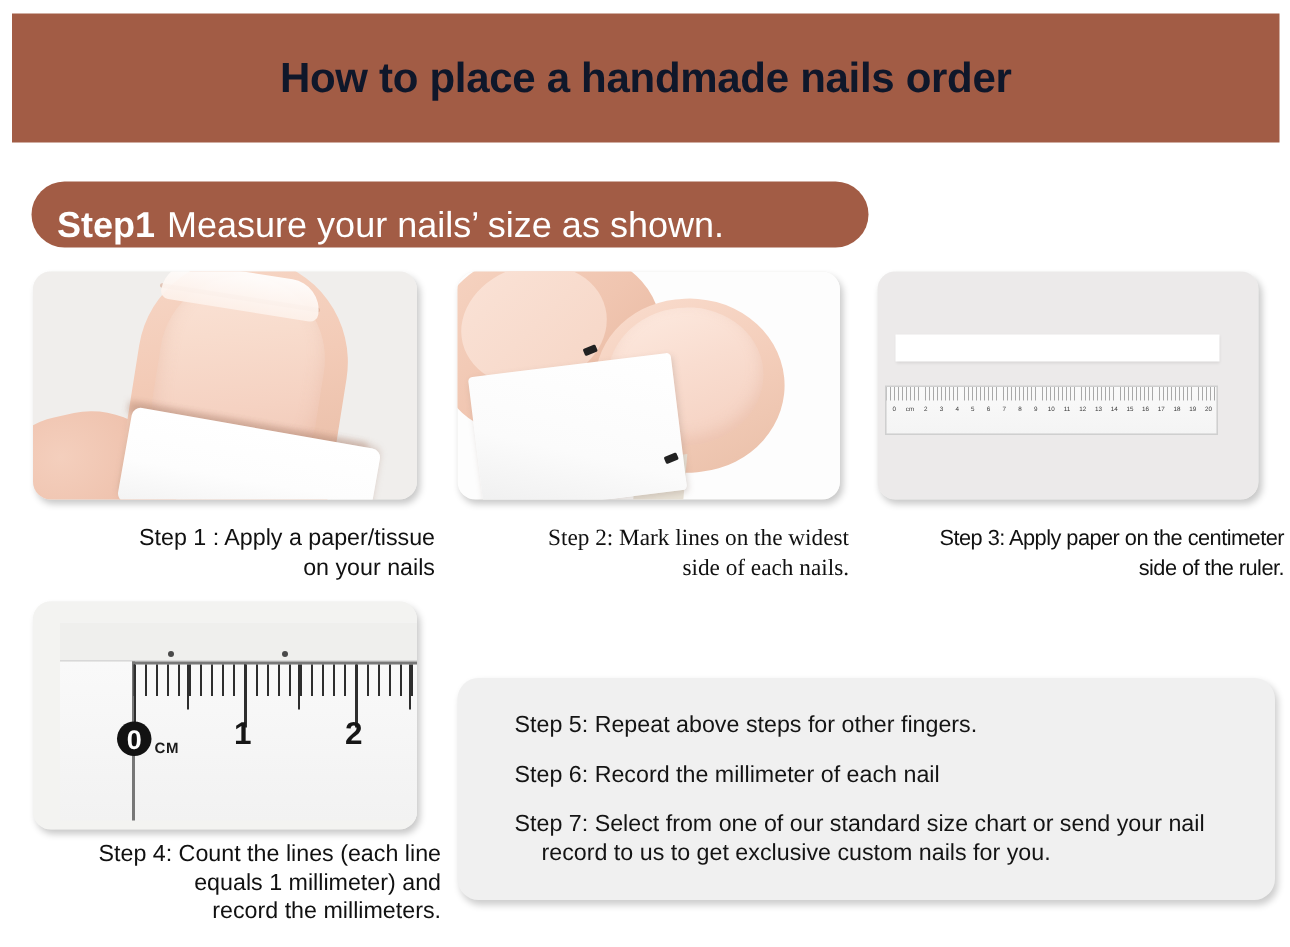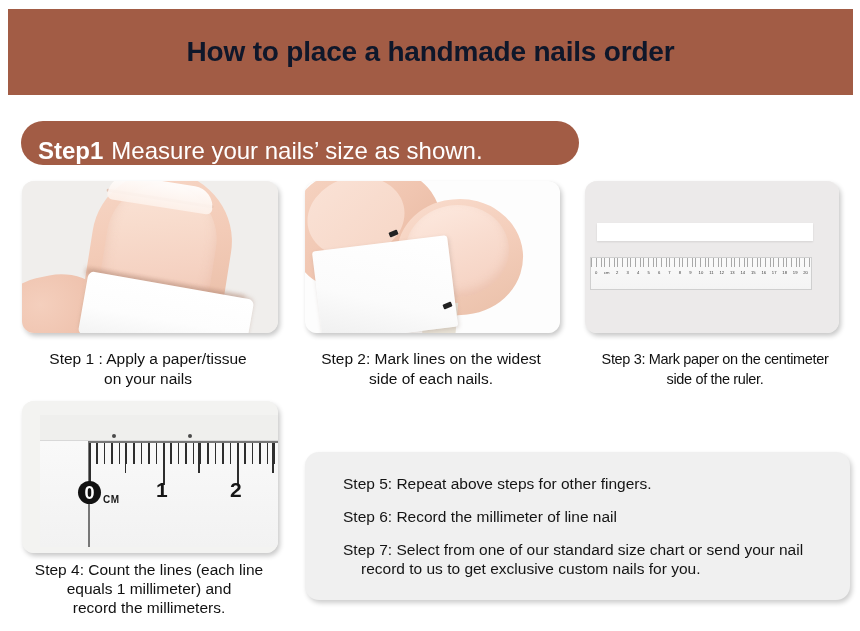--- a/index.html
+++ b/index.html
@@ -264,28 +264,28 @@
     position: absolute; top: 64px;
     font-size: 21px; font-weight: bold; color: #161616;
     line-height: 1;
   }
   .p4-n1 { left: 116px; }
   .p4-n2 { left: 190px; }
 
   
   .caption {
     position: absolute;
-    text-align: center;
+    text-align: right;
     color: #111111;
     font-size: 15.5px;
     line-height: 20px;
     font-family: "Liberation Sans", sans-serif;
   }
   .cap-1 { left: 6px;   top: 349px; width: 284px; }
-  .cap-2 { left: 296px; top: 349px; width: 270px; }
+  .cap-2 { left: 296px; top: 349px; width: 270px; font-family: Liberation Serif, serif; }
   .cap-3 { left: 574px; top: 349px; width: 282px; font-size: 14.5px; }
   .cap-3 .cap-line { letter-spacing: -0.35px; }
   .cap-4 { left: 4px;   top: 560px; width: 290px; line-height: 19px; }
 
   
   .info-box {
     position: absolute;
     left: 305px;
     top: 405px;
     width: 545px;
@@ -404,32 +404,32 @@
     <div class="cap-line">Step 1 : Apply a paper/tissue</div>
     <div class="cap-line">on your nails</div>
   </div>
 
   <div class="caption cap-2">
     <div class="cap-line">Step 2: Mark lines on the widest</div>
     <div class="cap-line">side of each nails.</div>
   </div>
 
   <div class="caption cap-3">
-    <div class="cap-line">Step 3: Mark paper on the centimeter</div>
+    <div class="cap-line">Step 3: Apply paper on the centimeter</div>
     <div class="cap-line">side of the ruler.</div>
   </div>
 
   <div class="caption cap-4">
     <div class="cap-line">Step 4: Count the lines (each line</div>
     <div class="cap-line">equals 1 millimeter) and</div>
     <div class="cap-line">record the millimeters.</div>
   </div>
 
   <div class="info-box">
     <div class="info-line">Step 5: Repeat above steps for other fingers.</div>
-    <div class="info-line">Step 6: Record the millimeter of  line nail</div>
+    <div class="info-line">Step 6: Record the millimeter of  each nail</div>
     <div class="info-line wrap">
       <span>Step 7: Select from one of our standard size chart or send your nail</span>
       <span class="sub">record to us to get exclusive custom nails for you.</span>
     </div>
   </div>
 
 </div>
 
 </body></html>

